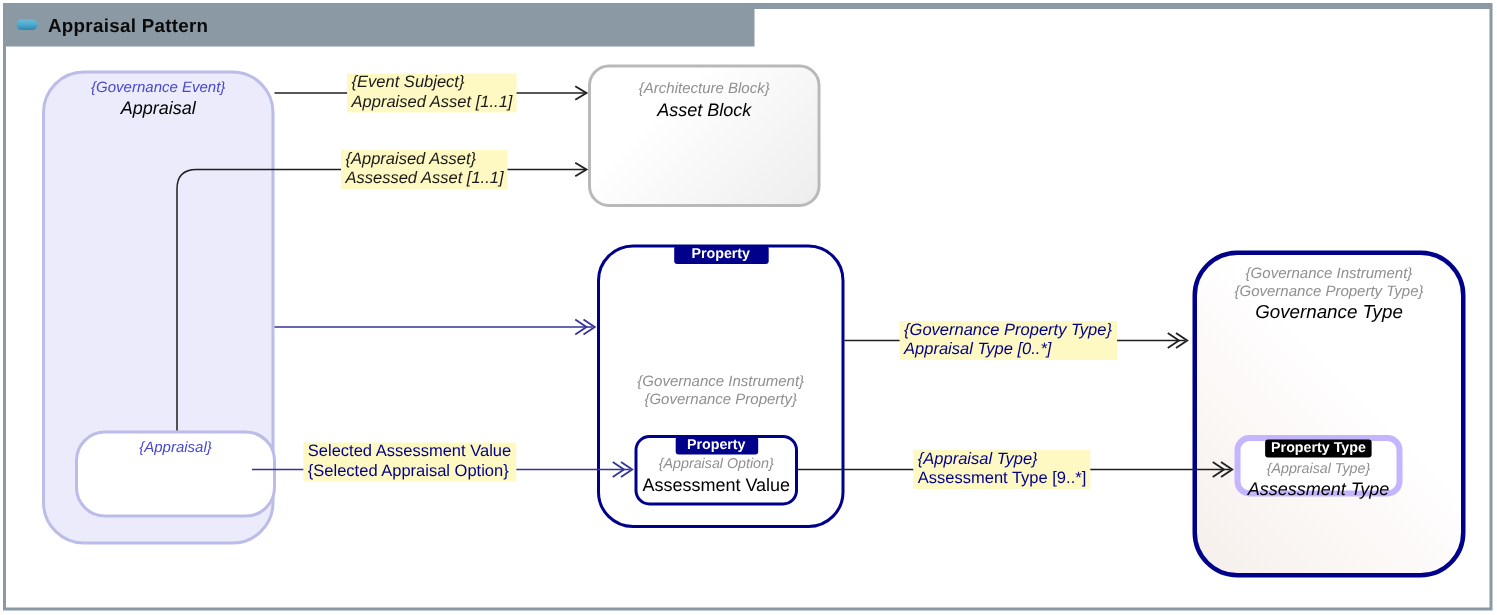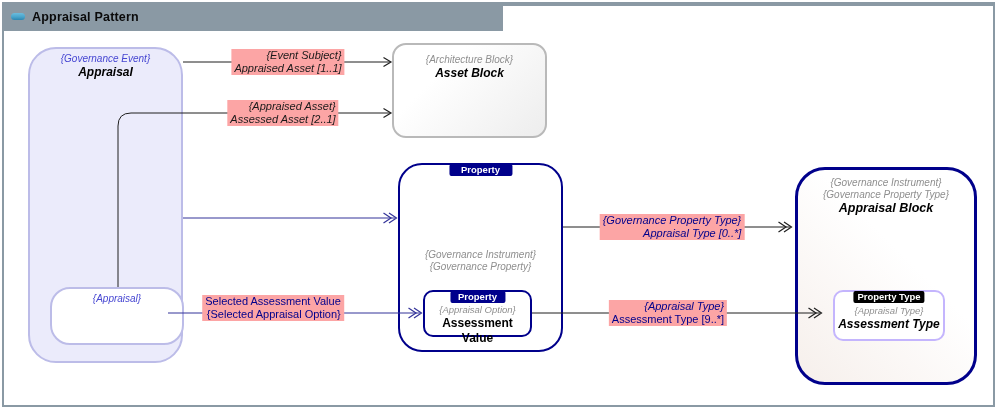--- a/index.html
+++ b/index.html
@@ -18,49 +18,49 @@
     background:var(--frame-gray);display:flex;align-items:center;}
   .header-icon{width:14px;height:7px;margin-left:9px;border-radius:4px;
     background:linear-gradient(180deg,#6cbcdd 0%,var(--icon-blue) 55%,#2f86b1 100%);}
   .header-title{margin-left:7px;font-size:12.5px;font-weight:bold;color:#0a0a0a;letter-spacing:.2px;}
 
   .node{position:absolute;box-sizing:border-box;text-align:center;}
   .stack{position:absolute;left:0;right:0;}
   .stereo{font-size:10px;font-style:italic;line-height:12px;}
   .stereo.blue{color:var(--blue-stereo);text-align:center;}
   .stereo.gray{color:var(--gray-stereo);}
-  .node-name{font-size:12px;font-weight:bold;color:#000;line-height:15px;text-align:center;}
+  .node-name{font-size:12px;font-weight:normal;color:#000;line-height:15px;text-align:center;}
   .node-name.it{font-style:italic;}
 
   .appraisal-box{left:28px;top:47px;width:155px;height:316px;border:2px solid var(--lavender-border);
     border-radius:28px;background:var(--lavender-fill);}
   .assessment-box{left:50px;top:287px;width:134px;height:58px;border:2px solid var(--lavender-border);
     border-radius:20px;background:#fff;}
   .asset-block{left:392px;top:43px;width:155px;height:95px;border:2px solid var(--asset-border);
     border-radius:14px;background:linear-gradient(135deg,#ffffff 30%,#ededed 100%);}
   .appraisal-option-box{left:398px;top:163px;width:165px;height:189px;border:2px solid var(--navy);
     border-radius:24px;background:#fff;}
   .assessment-value-box{left:423px;top:290px;width:109px;height:47px;border:2px solid var(--navy);
     border-radius:10px;background:#fff;}
   .appraisal-type-box{left:795px;top:167px;width:182px;height:218px;border:3px solid var(--navy);
     border-radius:30px;background:linear-gradient(225deg,#ffffff 40%,#f6efeb 100%);}
-  .assessment-type-box{left:823px;top:290px;width:112px;height:51px;border:2px solid #c4b5fd;
-    border-radius:10px;background:#fff;margin-left:10px;}
+  .assessment-type-box{left:823px;top:290px;width:112px;height:41px;border:4px solid #c4b5fd;
+    border-radius:10px;background:#fff;}
 
   .tab{position:absolute;top:-1px;left:50%;transform:translateX(-50%);
     color:#fff;font-size:9.5px;font-weight:bold;line-height:12px;padding:0 12px;border-radius:2px;white-space:nowrap;}
   .tab.navy{background:var(--navy);}
   .tab.black{background:var(--tab-black);padding:0 4px;}
   .tab.small{padding:0 8px;}
 
   svg.wires{position:absolute;left:0;top:0;width:998px;height:410px;pointer-events:none;}
   svg.wires path{pointer-events:stroke;}
 
-  .conn-label{position:absolute;transform:translate(-50%,-50%);background:#fca5a5;
-    font-size:11px;line-height:13px;text-align:right;white-space:nowrap;padding:0 3px;}
+  .conn-label{position:absolute;transform:translate(-50%,-50%);background:#fef9c3;
+    font-size:11px;line-height:13px;text-align:left;white-space:nowrap;padding:0 3px;}
   .conn-label.dark{color:#1a1a1a;}
   .conn-label.navy{color:var(--label-navy);}
   .conn-label .it{font-style:italic;}
 </style>
 </head>
 <body>
 
 <div id="canvas">
 
   <div class="header-bar">
@@ -102,21 +102,21 @@
     <div class="stack" style="top:12px;">
       <div class="stereo gray" style="font-size:9.5px;">{Appraisal Option}</div>
       <div class="node-name">Assessment Value</div>
     </div>
   </div>
 
   <div class="node appraisal-type-box">
     <div class="stack" style="top:7px;">
       <div class="stereo gray">{Governance Instrument}</div>
       <div class="stereo gray">{Governance Property Type}</div>
-      <div class="node-name it" style="font-size:12.5px;">Appraisal Block</div>
+      <div class="node-name it" style="font-size:12.5px;">Governance Type</div>
     </div>
   </div>
 
   <div class="node assessment-type-box">
     <div class="tab black">Property Type</div>
     <div class="stack" style="top:13px;">
       <div class="stereo gray" style="font-size:9.5px;">{Appraisal Type}</div>
       <div class="node-name it">Assessment Type</div>
     </div>
   </div>
@@ -142,21 +142,21 @@
     <path d="M814,308 L821.5,313 L814,318 M808.5,308 L816,313 L808.5,318" stroke="#1F1F1F" stroke-width="1.2" fill="none"></path>
   </svg>
 
   <div class="conn-label dark" style="left:288px;top:62px;">
     <div class="it">{Event Subject}</div>
     <div class="it">Appraised Asset [1..1]</div>
   </div>
 
   <div class="conn-label dark" style="left:283px;top:113px;">
     <div class="it">{Appraised Asset}</div>
-    <div class="it">Assessed Asset [2..1]</div>
+    <div class="it">Assessed Asset [1..1]</div>
   </div>
 
 
   <div class="conn-label navy" style="left:273px;top:308px;">
     <div>Selected Assessment Value</div>
     <div>{Selected Appraisal Option}</div>
   </div>
 
   <div class="conn-label navy" style="left:672px;top:227px;">
     <div class="it">{Governance Property Type}</div>

